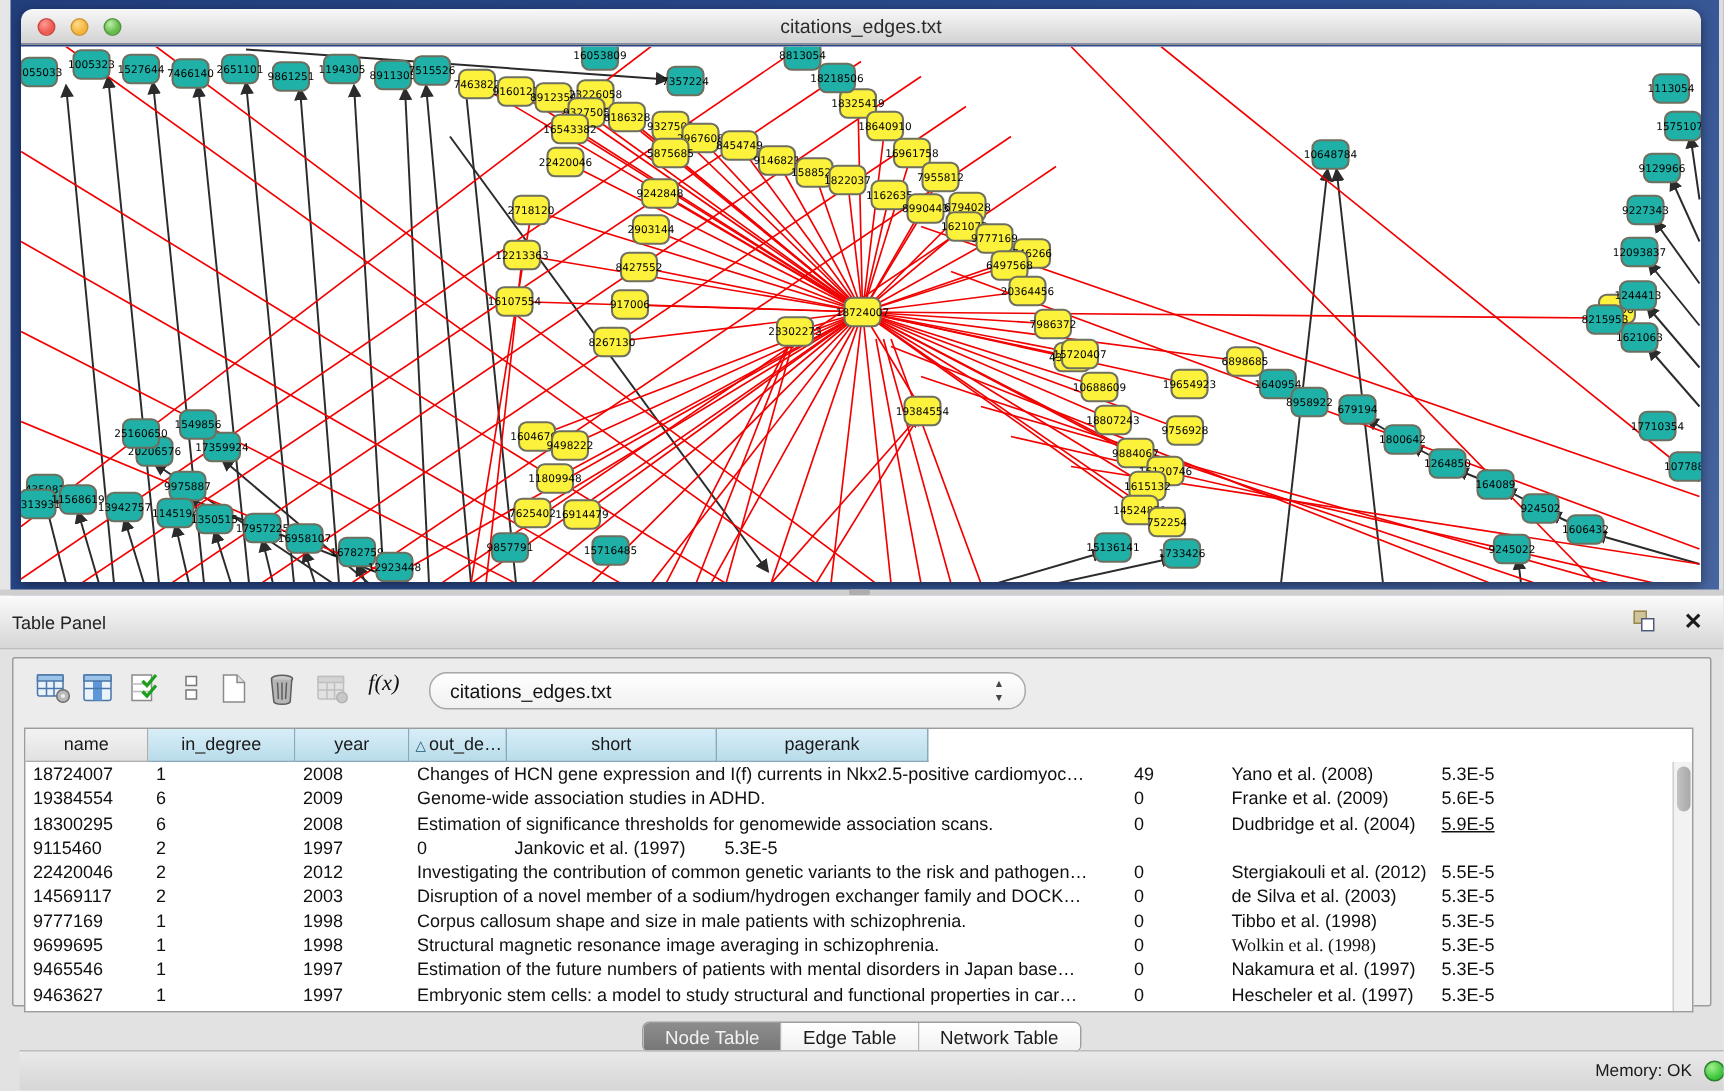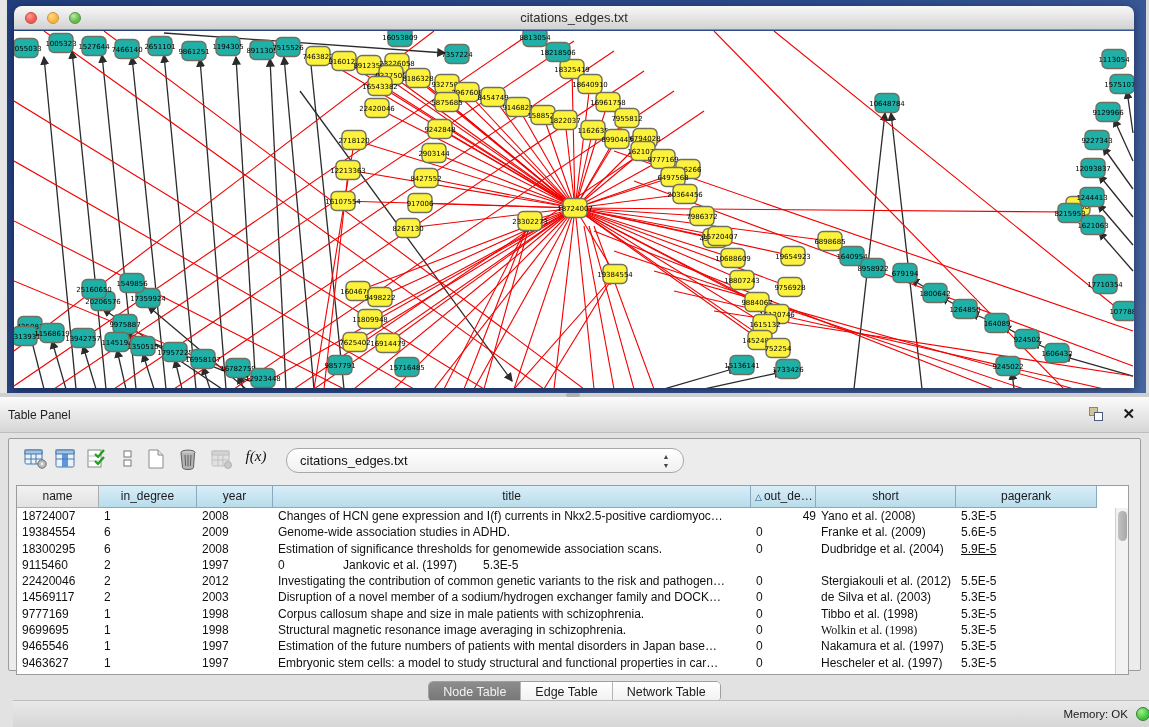--- a/index.html
+++ b/index.html
@@ -776,32 +776,31 @@
     <div id="table-combobox">
       <span>citations_edges.txt</span>
       <div class="stepper">▲<br>▼</div>
     </div>
 
     <div id="node-table">
       <div id="thead">
           <div class="th key" style="width: 82px;"><span>name</span></div>
           <div class="th" style="width: 98px; text-align: center;"><span>in_degree</span></div>
           <div class="th" style="width: 76px;"><span>year</span></div>
-          <div class="th" style="width: 478px;"><span>title</span></div>
           <div class="th" style="width: 65px; text-align: left; padding-left: 4px;"><span class="sort-arrow">△</span><span>out_de…</span></div>
           <div class="th" style="width: 140px;"><span>short</span></div>
           <div class="th" style="width: 141px;"><span>pagerank</span></div>
         </div>
       <div id="tbody">
           <div class="tr">
             <div class="td" style="width: 82px;">18724007</div>
             <div class="td" style="width: 98px;">1</div>
             <div class="td" style="width: 76px;">2008</div>
             <div class="td" style="width: 478px;">Changes of HCN gene expression and I(f) currents in Nkx2.5-positive cardiomyoc…</div>
-            <div class="td" style="width: 65px; text-align: right;">49</div>
+            <div class="td" style="width: 65px;">49</div>
             <div class="td" style="width: 140px;">Yano et al. (2008)</div>
             <div class="td" style="width: 141px;">5.3E-5</div>
           </div>
           <div class="tr">
             <div class="td" style="width: 82px;">19384554</div>
             <div class="td" style="width: 98px;">6</div>
             <div class="td" style="width: 76px;">2009</div>
             <div class="td" style="width: 478px;">Genome-wide association studies in ADHD.</div>
             <div class="td" style="width: 65px;">0</div>
             <div class="td" style="width: 140px;">Franke et al. (2009)</div>

